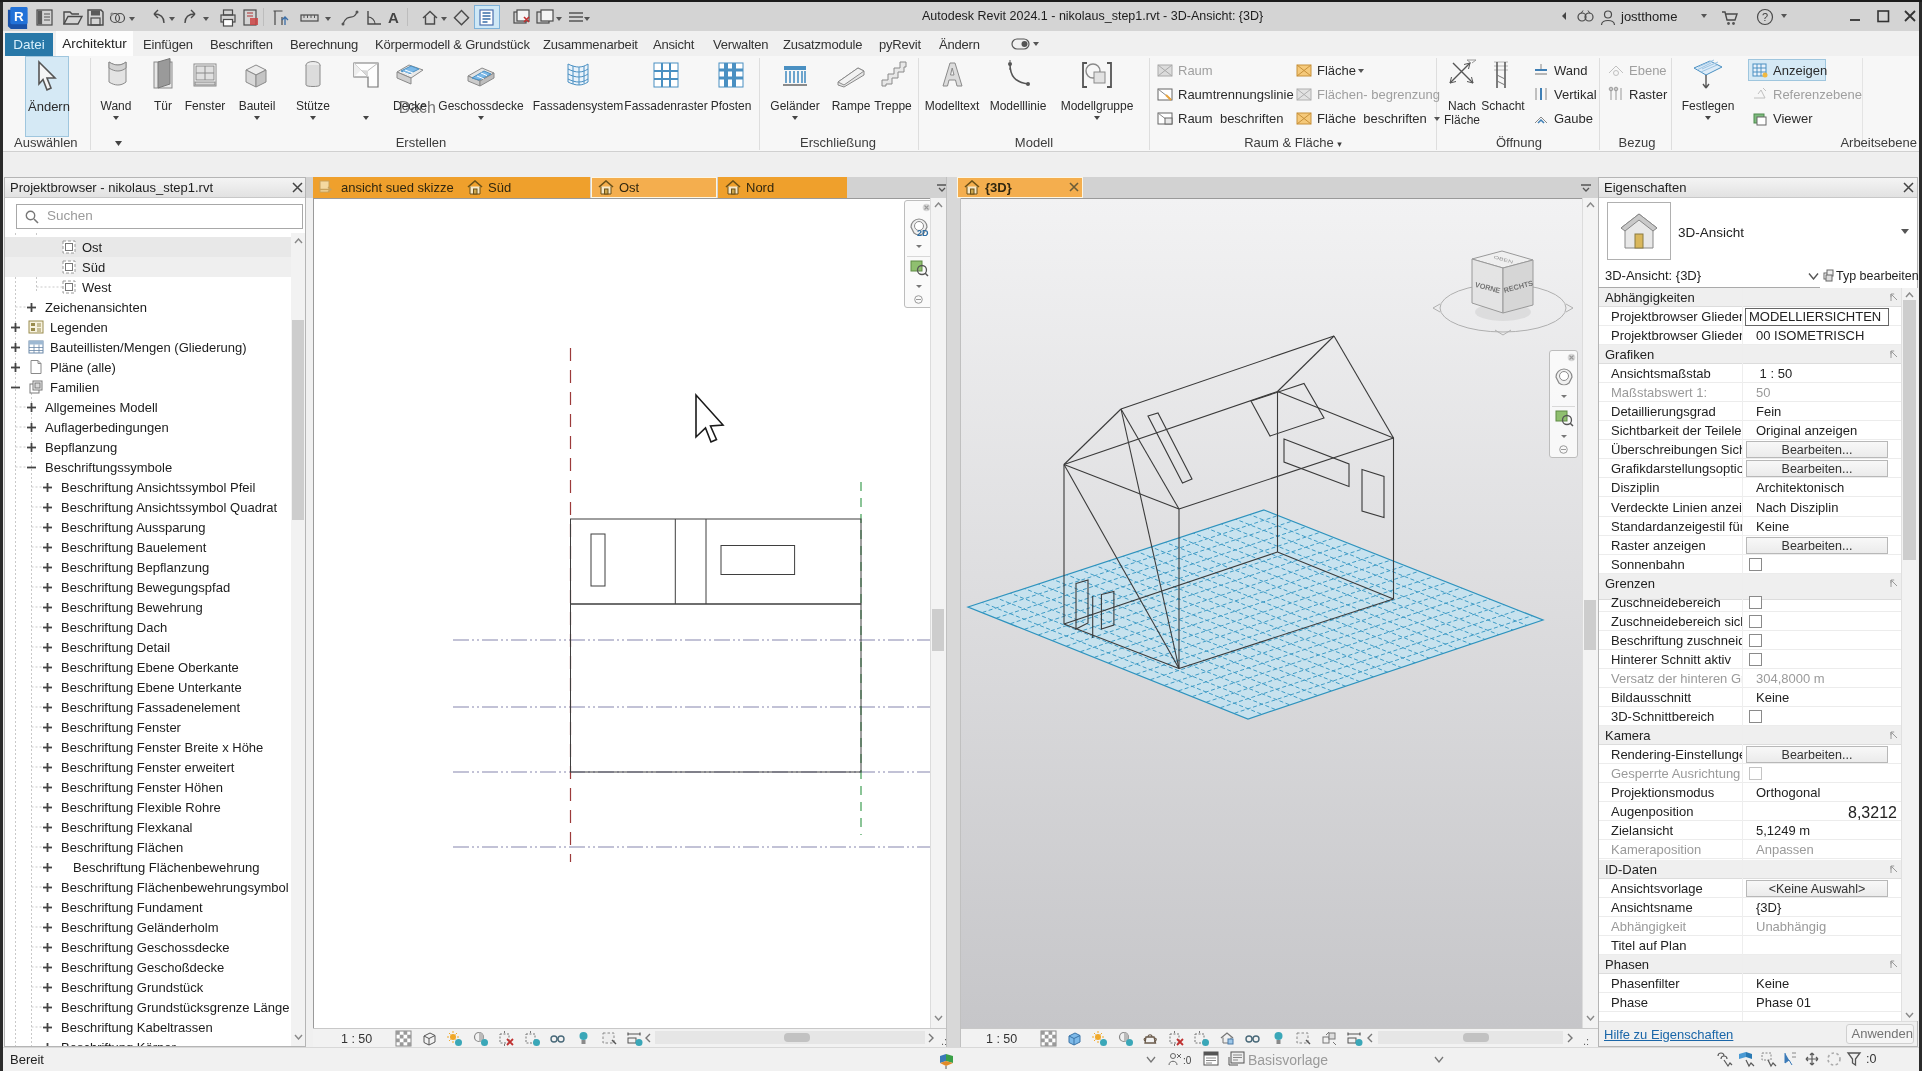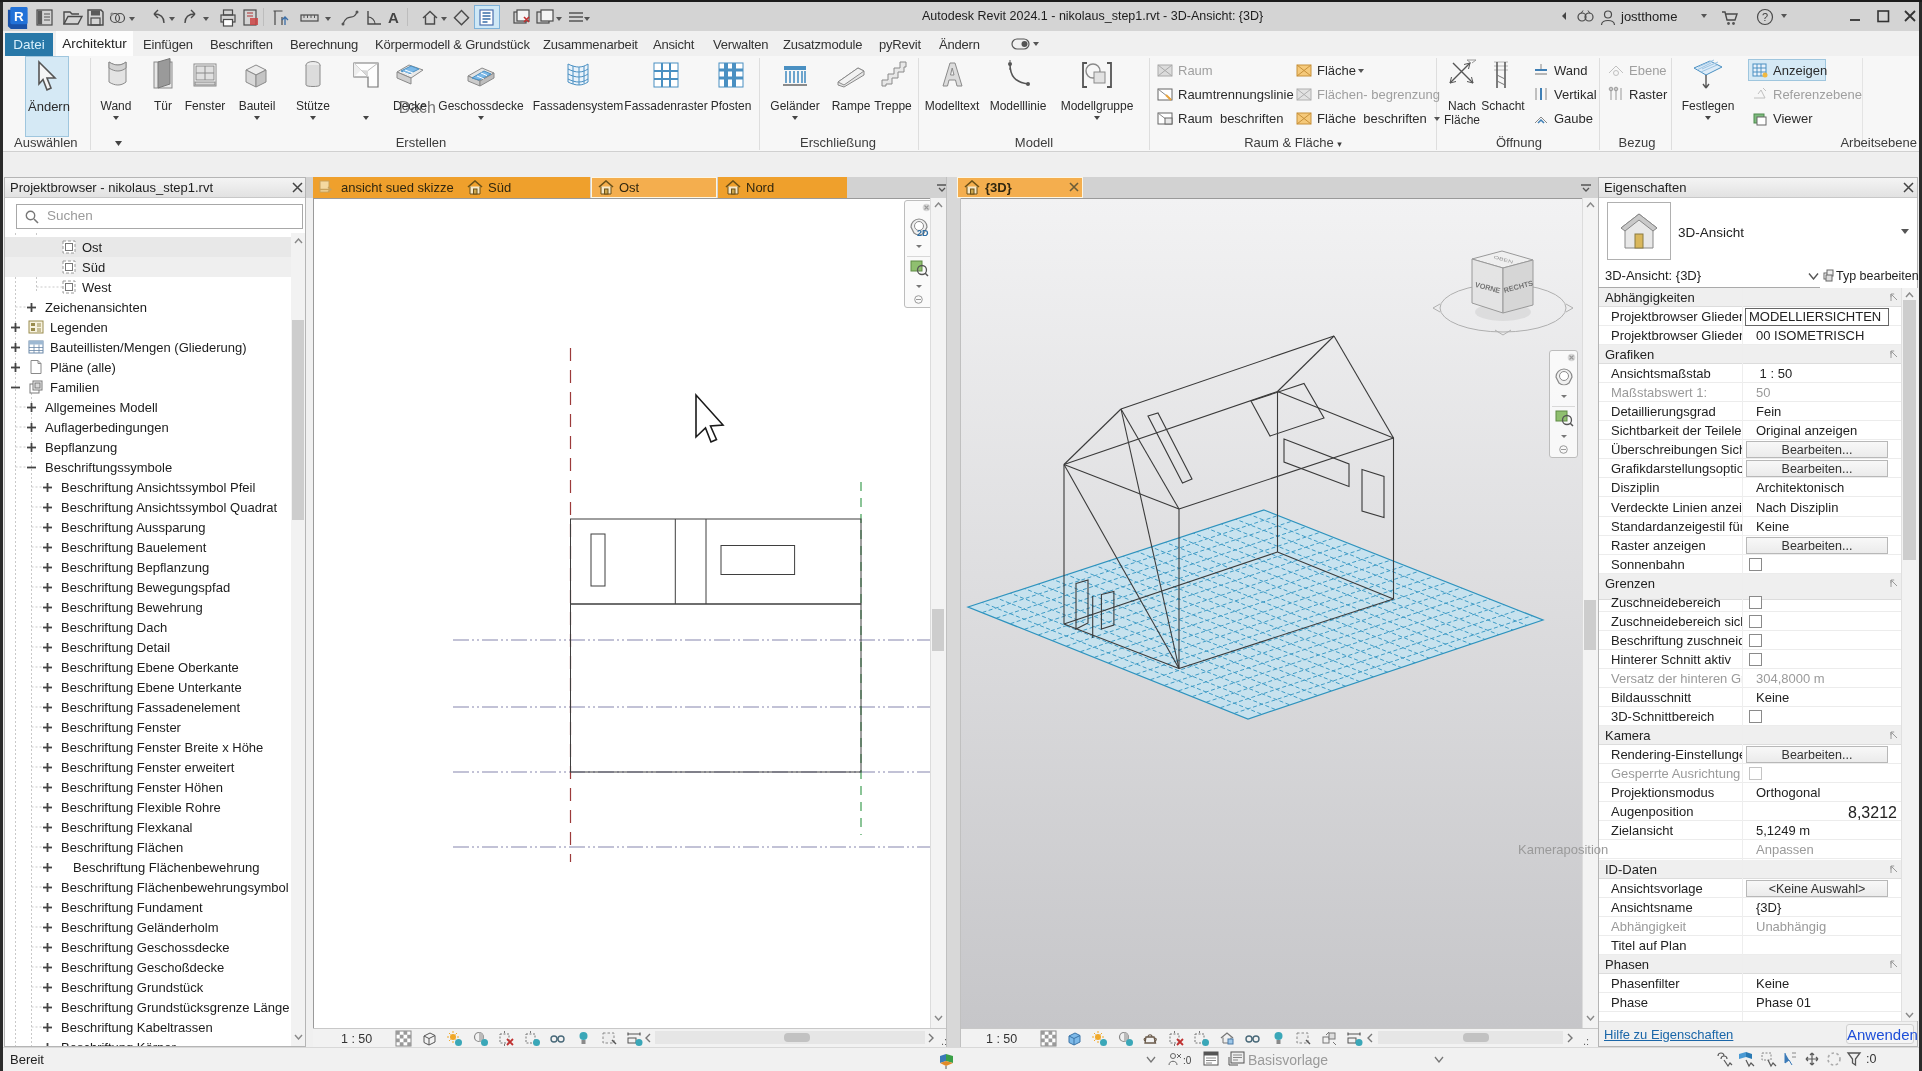--- a/index.html
+++ b/index.html
@@ -1225,21 +1225,21 @@
 <div class="a" style="left:1599px;top:783px;width:302px;height:19px;border-bottom:1px solid #ececec"></div>
 <div class="a" style="left:1611px;top:785px;width:132px;height:16px;overflow:hidden;font-size:13px;color:#222;white-space:nowrap">Projektionsmodus</div>
 <div class="a" style="left:1756px;top:785px;white-space:nowrap;font-size:13px;color:#222">Orthogonal</div>
 <div class="a" style="left:1599px;top:802px;width:302px;height:19px;border-bottom:1px solid #ececec"></div>
 <div class="a" style="left:1611px;top:804px;width:132px;height:16px;overflow:hidden;font-size:13px;color:#222;white-space:nowrap">Augenposition</div>
 <div class="a" style="left:1848px;top:804px;white-space:nowrap;font-size:16px;color:#222">8,3212 m</div>
 <div class="a" style="left:1599px;top:821px;width:302px;height:19px;border-bottom:1px solid #ececec"></div>
 <div class="a" style="left:1611px;top:823px;width:132px;height:16px;overflow:hidden;font-size:13px;color:#222;white-space:nowrap">Zielansicht</div>
 <div class="a" style="left:1756px;top:823px;white-space:nowrap;font-size:13px;color:#222">5,1249 m</div>
 <div class="a" style="left:1599px;top:840px;width:302px;height:19px;border-bottom:1px solid #ececec"></div>
-<div class="a" style="left:1518px;top:842px;width:132px;height:16px;overflow:hidden;font-size:13px;color:#9a9a9a;white-space:nowrap">Kameraposition</div>
+<div class="a" style="left:1611px;top:842px;width:132px;height:16px;overflow:hidden;font-size:13px;color:#9a9a9a;white-space:nowrap">Kameraposition</div>
 <div class="a" style="left:1756px;top:842px;white-space:nowrap;font-size:13px;color:#9a9a9a">Anpassen</div>
 <div class="a" style="left:1599px;top:860px;width:302px;height:19px;background:#efefef;border-bottom:1px solid #dcdcdc">
     <div style="padding:2px 0 0 6px;font-size:13px;color:#222">ID-Daten</div>
   </div>
 <svg class="ico" style="left:1890px;top:865px" width="8" height="9" viewBox="0 0 8 9">
     <path d="M1 8 V1 M1 1 L7 7 M4.2 1 H1 V4.2" fill="none" stroke="#999" stroke-width="1"></path>
   </svg>
 <div class="a" style="left:1599px;top:879px;width:302px;height:19px;border-bottom:1px solid #ececec"></div>
 <div class="a" style="left:1611px;top:881px;width:132px;height:16px;overflow:hidden;font-size:13px;color:#222;white-space:nowrap">Ansichtsvorlage</div>
 <div class="a" style="left:1746px;top:880px;width:142px;height:17px;background:linear-gradient(#f8f8f8,#ebebeb);border:1px solid #b8b8b8">
@@ -1271,21 +1271,21 @@
 <svg class="ico" style="left:1905px;top:292px" width="9" height="6" viewBox="0 0 9 6">
     <path d="M1 5 L4.5 1 L8 5" fill="none" stroke="#888" stroke-width="1.4"></path>
   </svg>
 <div class="a" style="left:1903px;top:300px;width:13px;height:260px;background:#cdcdcd"></div>
 <svg class="ico" style="left:1905px;top:1012px" width="9" height="6" viewBox="0 0 9 6">
     <path d="M1 1 L4.5 5 L8 1" fill="none" stroke="#888" stroke-width="1.4"></path>
   </svg>
 <div class="a" style="left:1599px;top:1021px;width:318px;height:25px;background:#f0f0f0;border-top:1px solid #ddd"></div>
 <div class="a" style="left:1604px;top:1027px;white-space:nowrap;font-size:13px;color:#1a66a8;text-decoration:underline">Hilfe zu Eigenschaften</div>
 <div class="a" style="left:1846px;top:1024px;width:68px;height:20px;background:#f5f5f5;border:1px solid #d0d0d0;border-radius:3px">
-    <div style="text-align:center;font-size:15px;color:#1d4ed8;padding-top:1px">Anwenden</div>
+    <div style="text-align:right;font-size:13px;color:#737373;padding-top:1px">Anwenden</div>
   </div>
 <div class="a" style="left:10px;top:1052px;white-space:nowrap;font-size:13px;color:#222">Bereit</div>
 <svg class="ico" style="left:1146px;top:1056px" width="10" height="7" viewBox="0 0 10 7">
     <path d="M1 1 L5 6 L9 1" fill="none" stroke="#777" stroke-width="1.3"></path>
   </svg>
 <svg class="ico" style="left:1166px;top:1051px" width="26" height="16" viewBox="0 0 26 16">
     <circle cx="7" cy="5" r="2.5" fill="none" stroke="#666"></circle>
     <path d="M3 14 c0-5 8-5 8 0 M11 7 l4-4 m0 4 -4-4" stroke="#666" fill="none"></path>
     <text x="17" y="13" font-size="10" fill="#444" font-family="Liberation Sans">:0</text>
   </svg>

